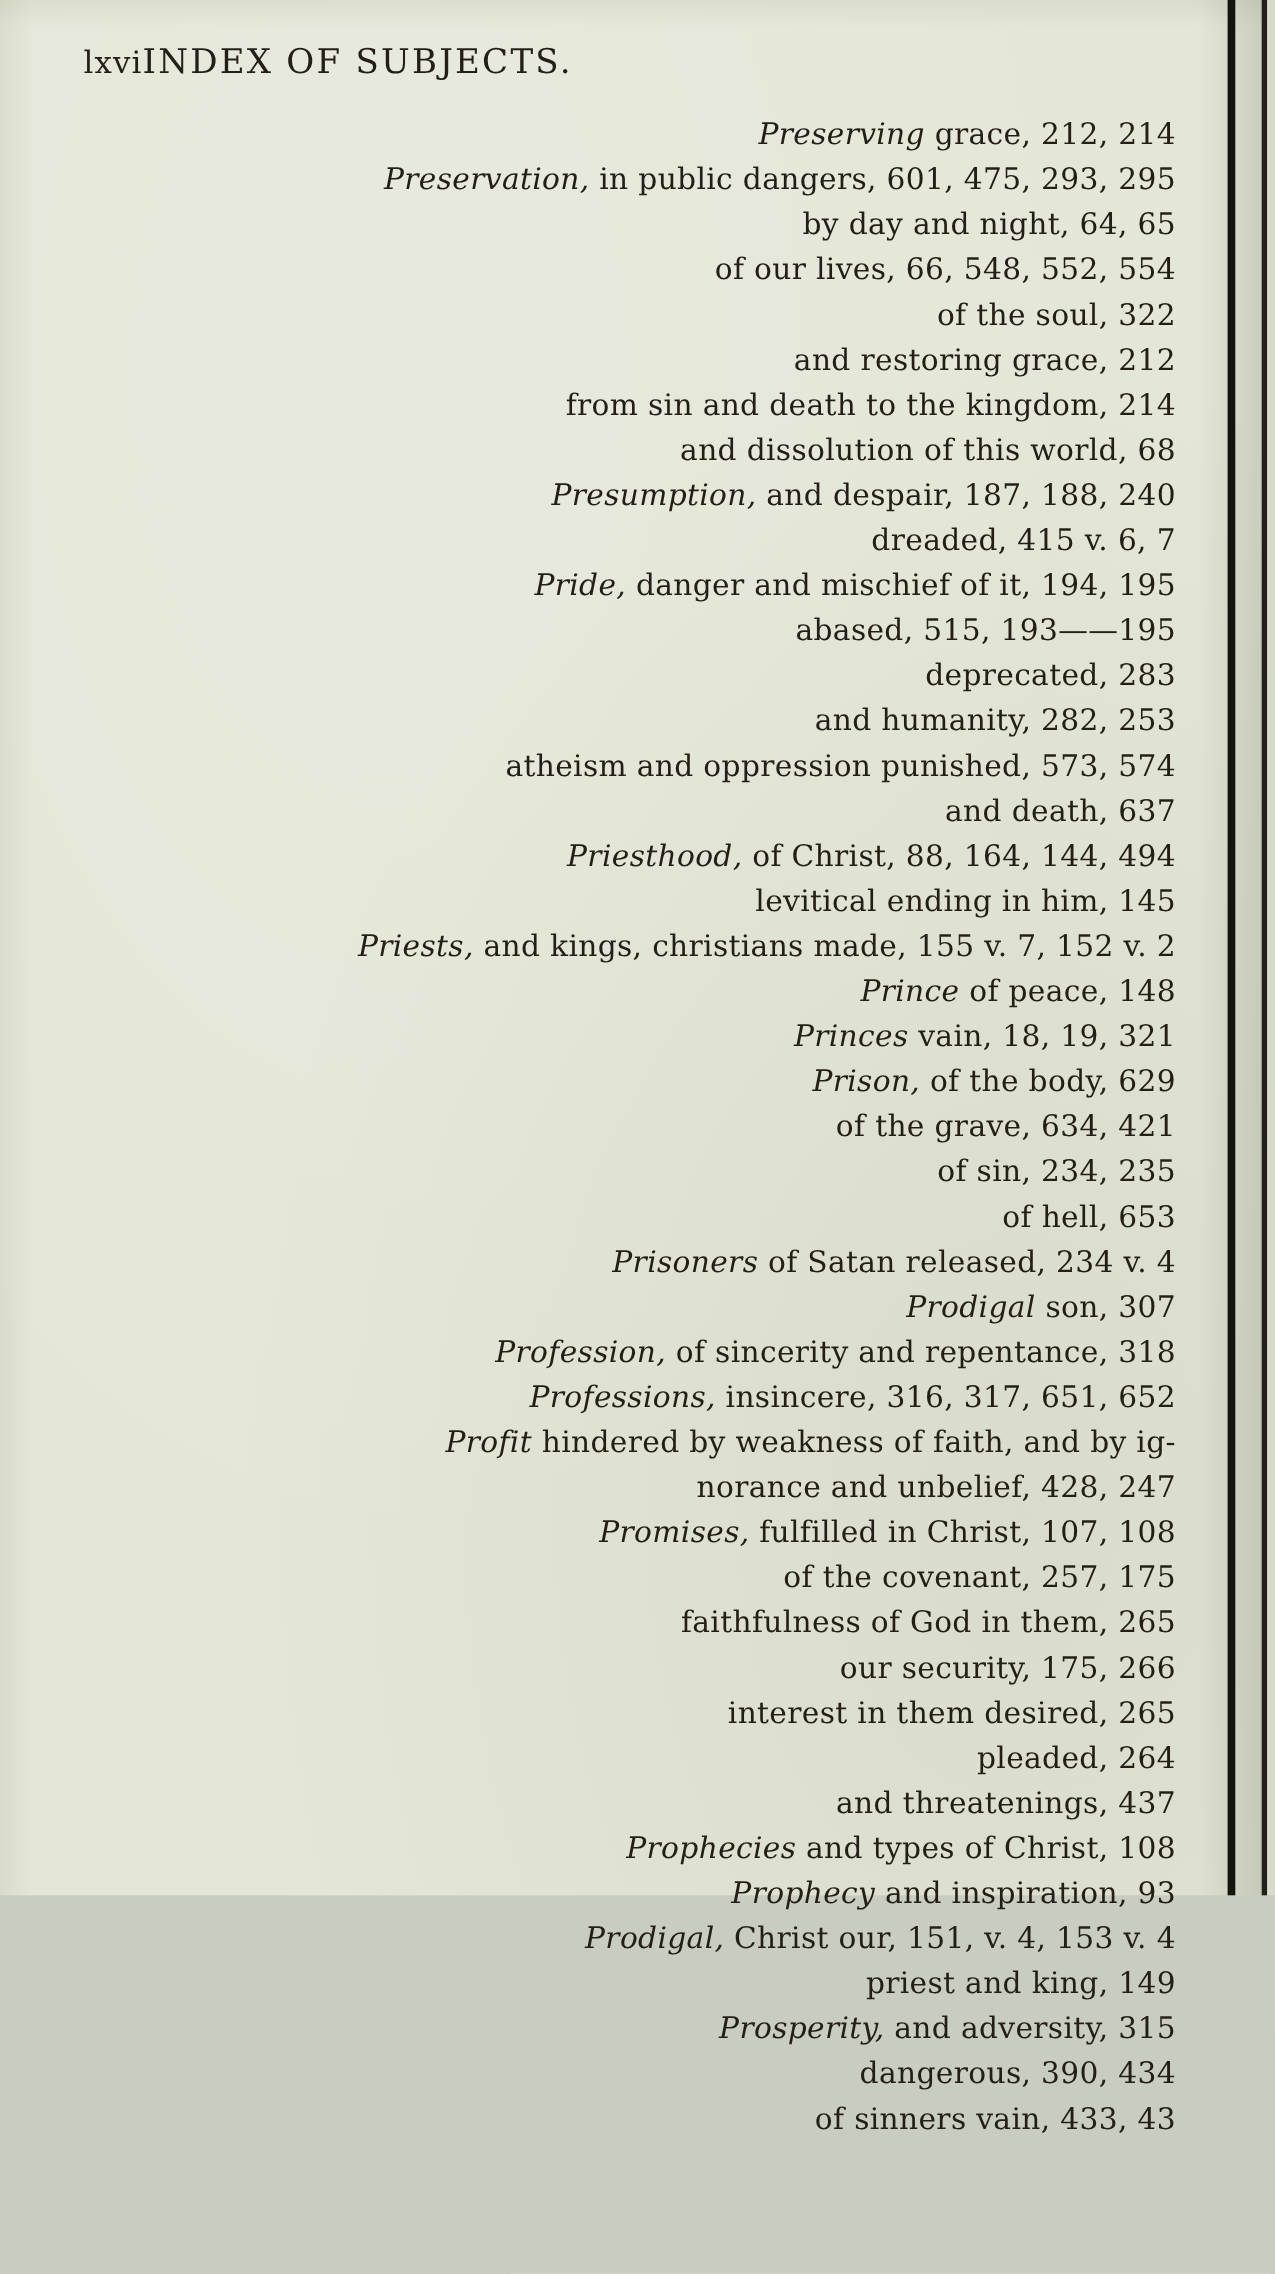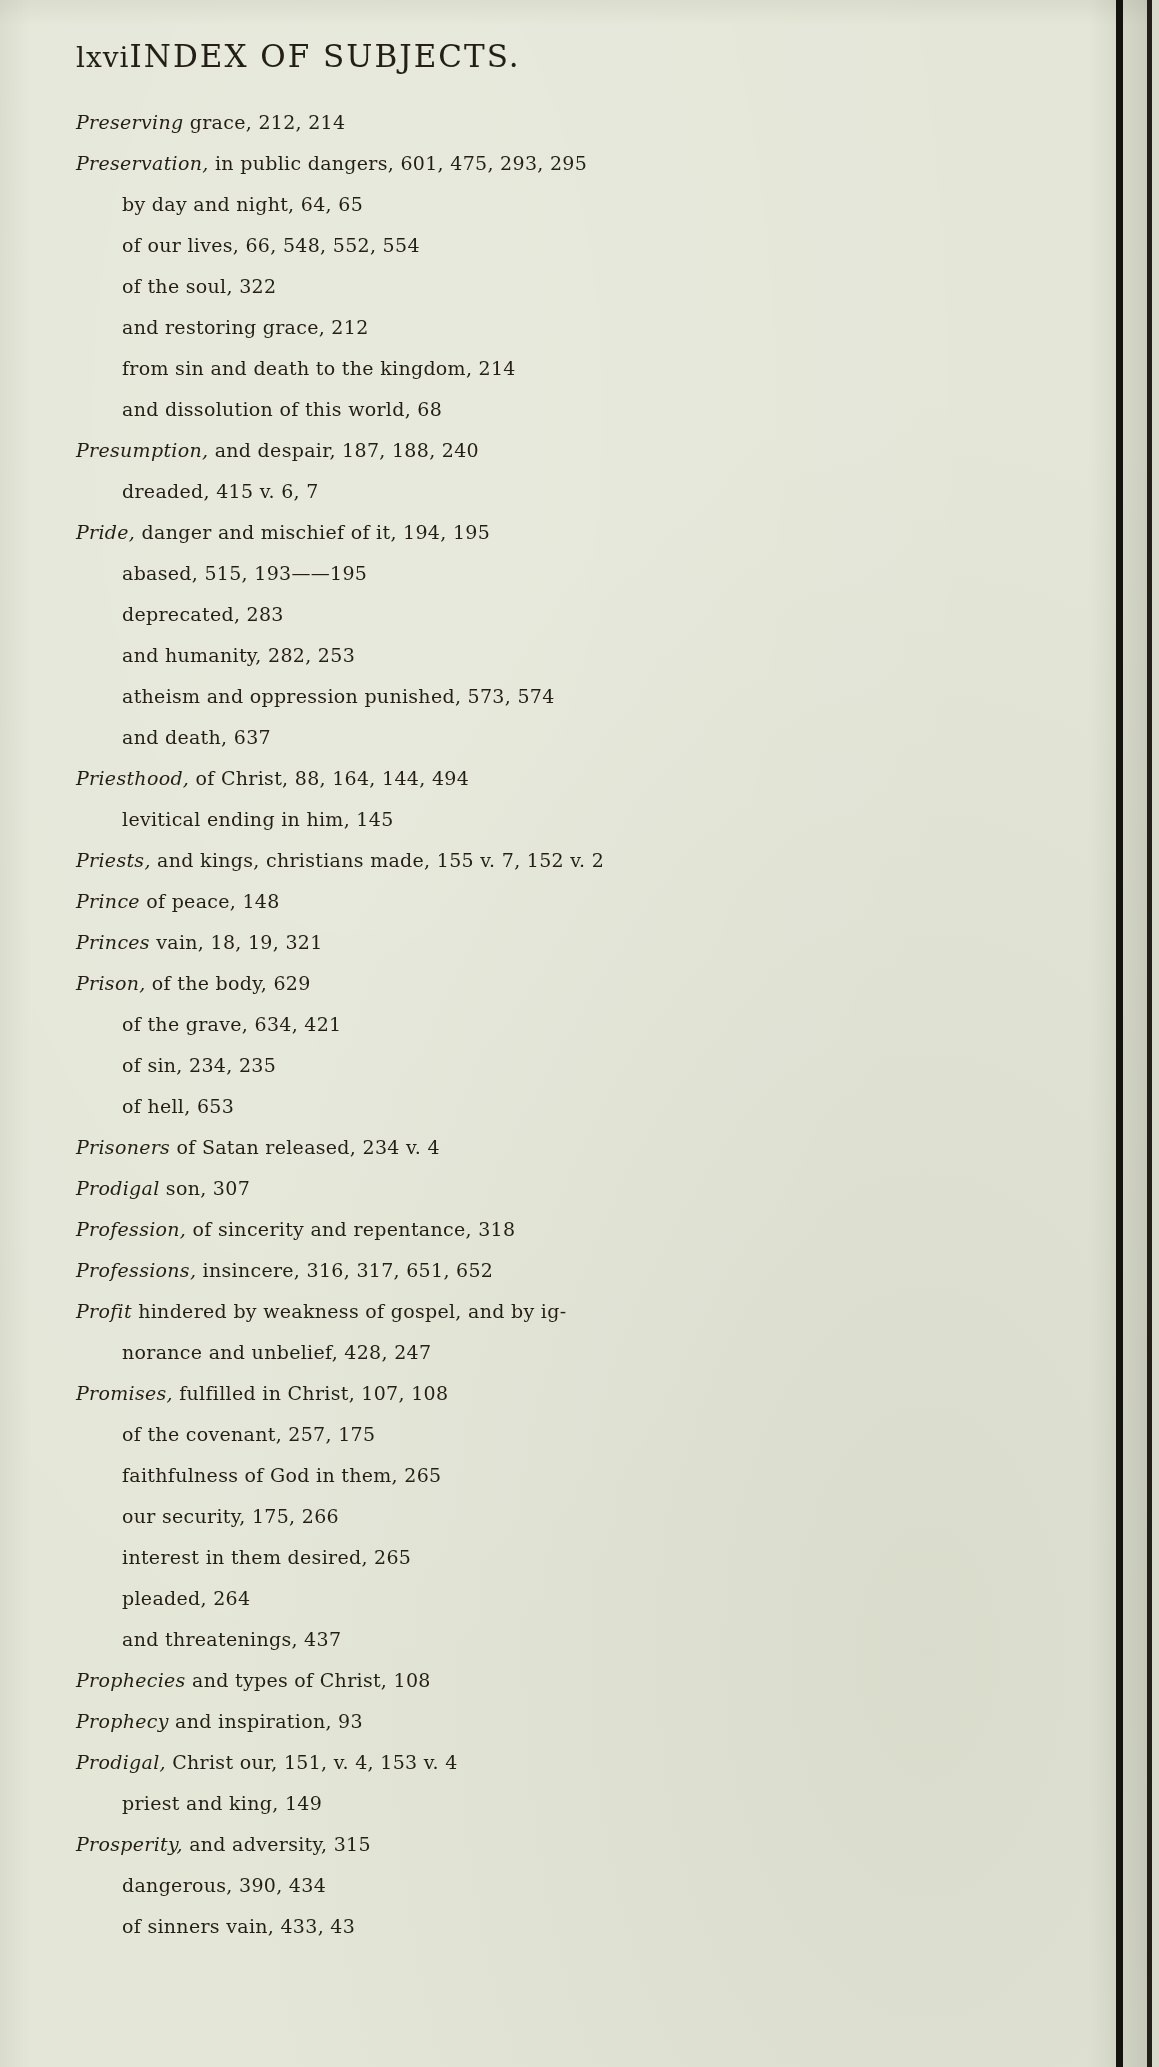--- a/index.html
+++ b/index.html
@@ -8,21 +8,21 @@
   }
   html,body{margin:0;padding:0;}
   body{
     width:1159px;height:2067px;
     background:#c9ccc0;
     font-family:"DejaVu Serif","Liberation Serif",serif;
     overflow:hidden;
   }
   .page{
     position:relative;
-    width:1159px;height:2067px;
+    width:1159px;height:1723px;
     background:
       radial-gradient(ellipse at 30% 20%, rgba(255,255,255,0.10), rgba(0,0,0,0) 60%),
       radial-gradient(ellipse at 80% 80%, rgba(90,90,60,0.08), rgba(0,0,0,0) 55%),
       linear-gradient(90deg, rgba(120,120,95,0.10) 0px, rgba(0,0,0,0) 30px),
       linear-gradient(270deg, rgba(60,60,45,0.18) 0px, rgba(0,0,0,0) 70px),
       linear-gradient(180deg, rgba(120,120,95,0.10) 0px, rgba(0,0,0,0) 25px),
       var(--paper);
     color:var(--ink);
     box-sizing:border-box;
   }
@@ -40,23 +40,24 @@
   .running-title{
     flex:1;
     text-align:left;
     letter-spacing:2px;
     font-size:31px;
     padding-right:90px;
   }
   .entries{
     position:absolute;
     top:102px;left:76px;right:90px;
-    font-size:19px;
+    font-size:27px;
     line-height:41px;
     letter-spacing:0.3px;
+    text-align:right;
   }
   .line{
     white-space:nowrap;
   }
   .line.indent{
     padding-left:46px;
   }
   .head{
     font-style:italic;
   }
@@ -104,21 +105,21 @@
       <div class="line"><span class="head">Prince</span><span> of peace, 148</span></div>
       <div class="line"><span class="head">Princes</span><span> vain, 18, 19, 321</span></div>
       <div class="line"><span class="head">Prison,</span><span> of the body, 629</span></div>
       <div class="line indent"><span>of the grave, 634, 421</span></div>
       <div class="line indent"><span>of sin, 234, 235</span></div>
       <div class="line indent"><span>of hell, 653</span></div>
       <div class="line"><span class="head">Prisoners</span><span> of Satan released, 234 v. 4</span></div>
       <div class="line"><span class="head">Prodigal</span><span> son, 307</span></div>
       <div class="line"><span class="head">Profession,</span><span> of sincerity and repentance, 318</span></div>
       <div class="line"><span class="head">Professions,</span><span> insincere, 316, 317, 651, 652</span></div>
-      <div class="line"><span class="head">Profit</span><span> hindered by weakness of gospel, and by ig-</span></div>
+      <div class="line"><span class="head">Profit</span><span> hindered by weakness of faith, and by ig-</span></div>
       <div class="line indent"><span>norance and unbelief, 428, 247</span></div>
       <div class="line"><span class="head">Promises,</span><span> fulfilled in Christ, 107, 108</span></div>
       <div class="line indent"><span>of the covenant, 257, 175</span></div>
       <div class="line indent"><span>faithfulness of God in them, 265</span></div>
       <div class="line indent"><span>our security, 175, 266</span></div>
       <div class="line indent"><span>interest in them desired, 265</span></div>
       <div class="line indent"><span>pleaded, 264</span></div>
       <div class="line indent"><span>and threatenings, 437</span></div>
       <div class="line"><span class="head">Prophecies</span><span> and types of Christ, 108</span></div>
       <div class="line"><span class="head">Prophecy</span><span> and inspiration, 93</span></div>

